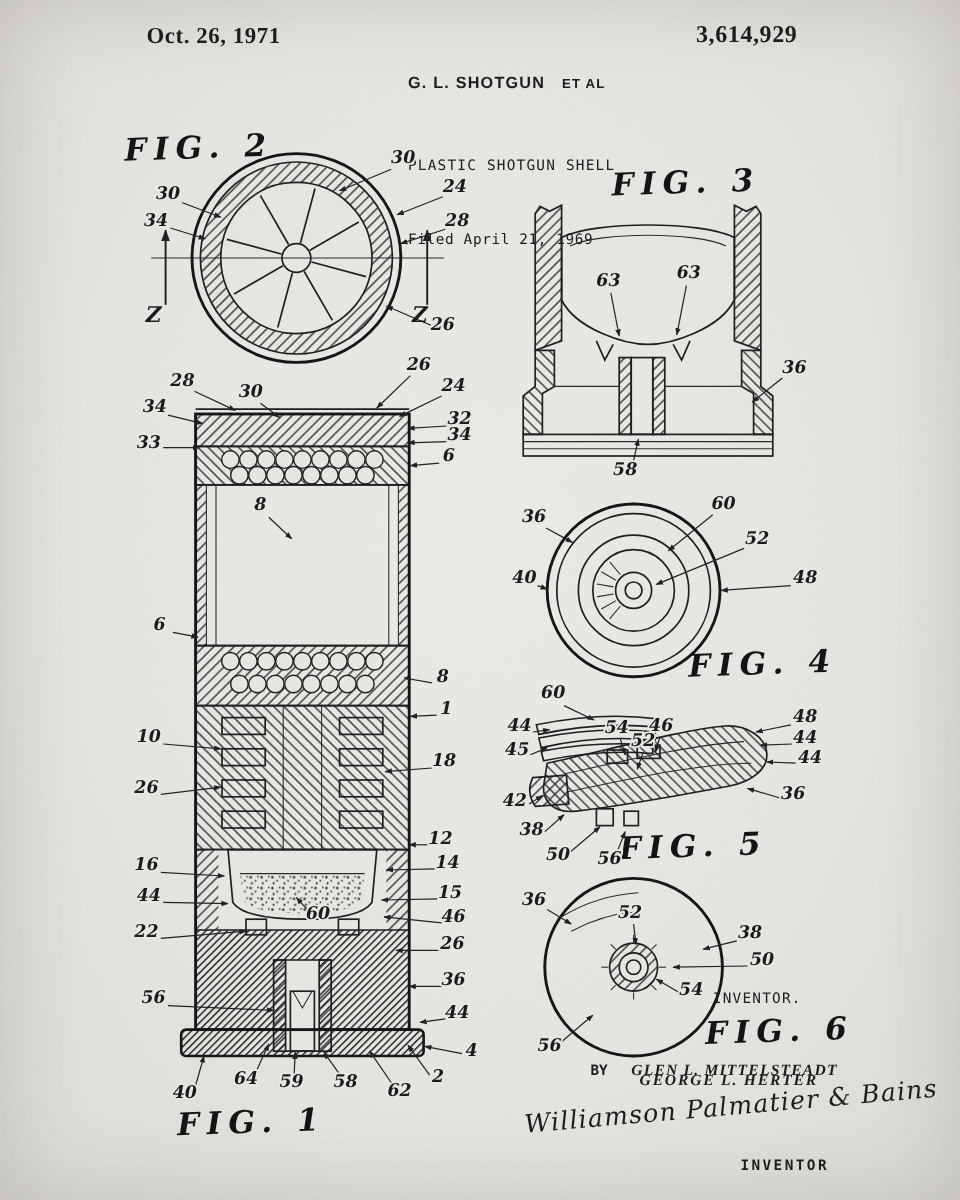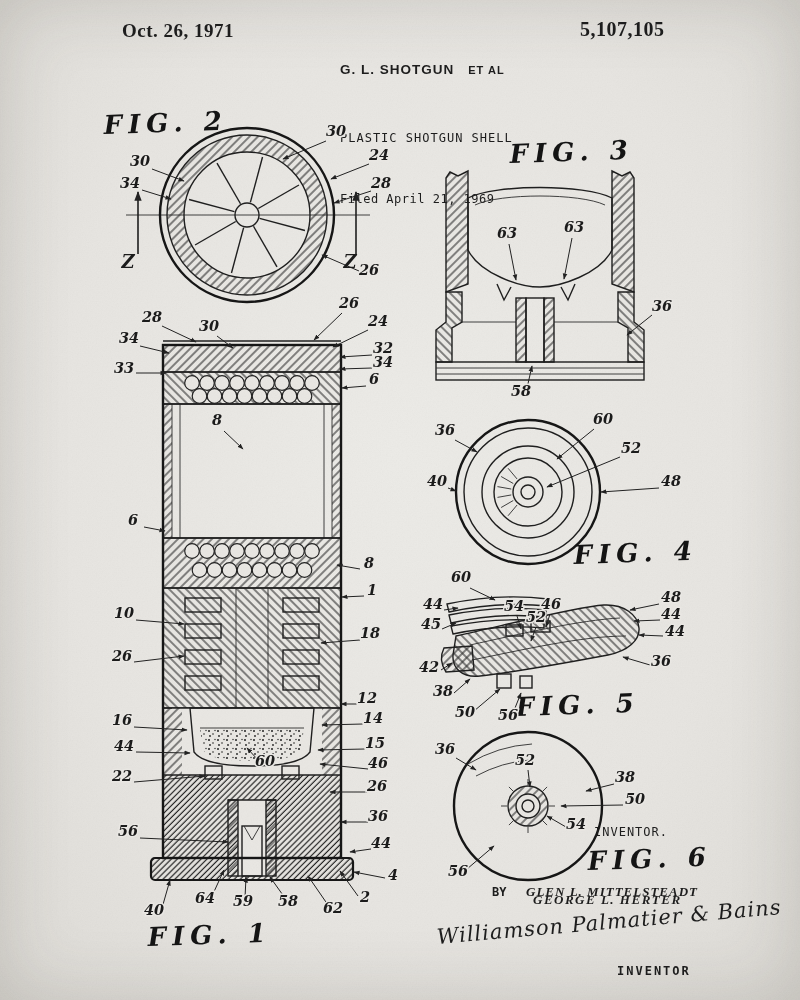--- a/index.html
+++ b/index.html
@@ -43,21 +43,21 @@
 <body>
 
 <div id="page">
 
   <div class="abs hdr-date">Oct. 26, 1971</div>
   <div class="abs hdr-center">
     <div><span class="hdr-name">G. L. SHOTGUN</span><span class="hdr-etal">ET AL</span></div>
     <div class="hdr-title">PLASTIC SHOTGUN SHELL</div>
     <div class="hdr-filed">Filed April 21, 1969</div>
   </div>
-  <div class="abs hdr-num">5,107,105</div>
+  <div class="abs hdr-num">3,614,929</div>
 
   <svg id="drawing" width="800" height="1000" viewBox="0 0 800 1000">
     <defs>
       <pattern id="hA" width="6" height="6" patternUnits="userSpaceOnUse" patternTransform="rotate(45)">
         <line x1="3" y1="0" x2="3" y2="6" stroke="#2a2a2a" stroke-width="1.1"></line>
       </pattern>
       <pattern id="hB" width="6" height="6" patternUnits="userSpaceOnUse" patternTransform="rotate(-45)">
         <line x1="3" y1="0" x2="3" y2="6" stroke="#2a2a2a" stroke-width="1.1"></line>
       </pattern>
       <pattern id="hD" width="4.2" height="4.2" patternUnits="userSpaceOnUse" patternTransform="rotate(45)">

